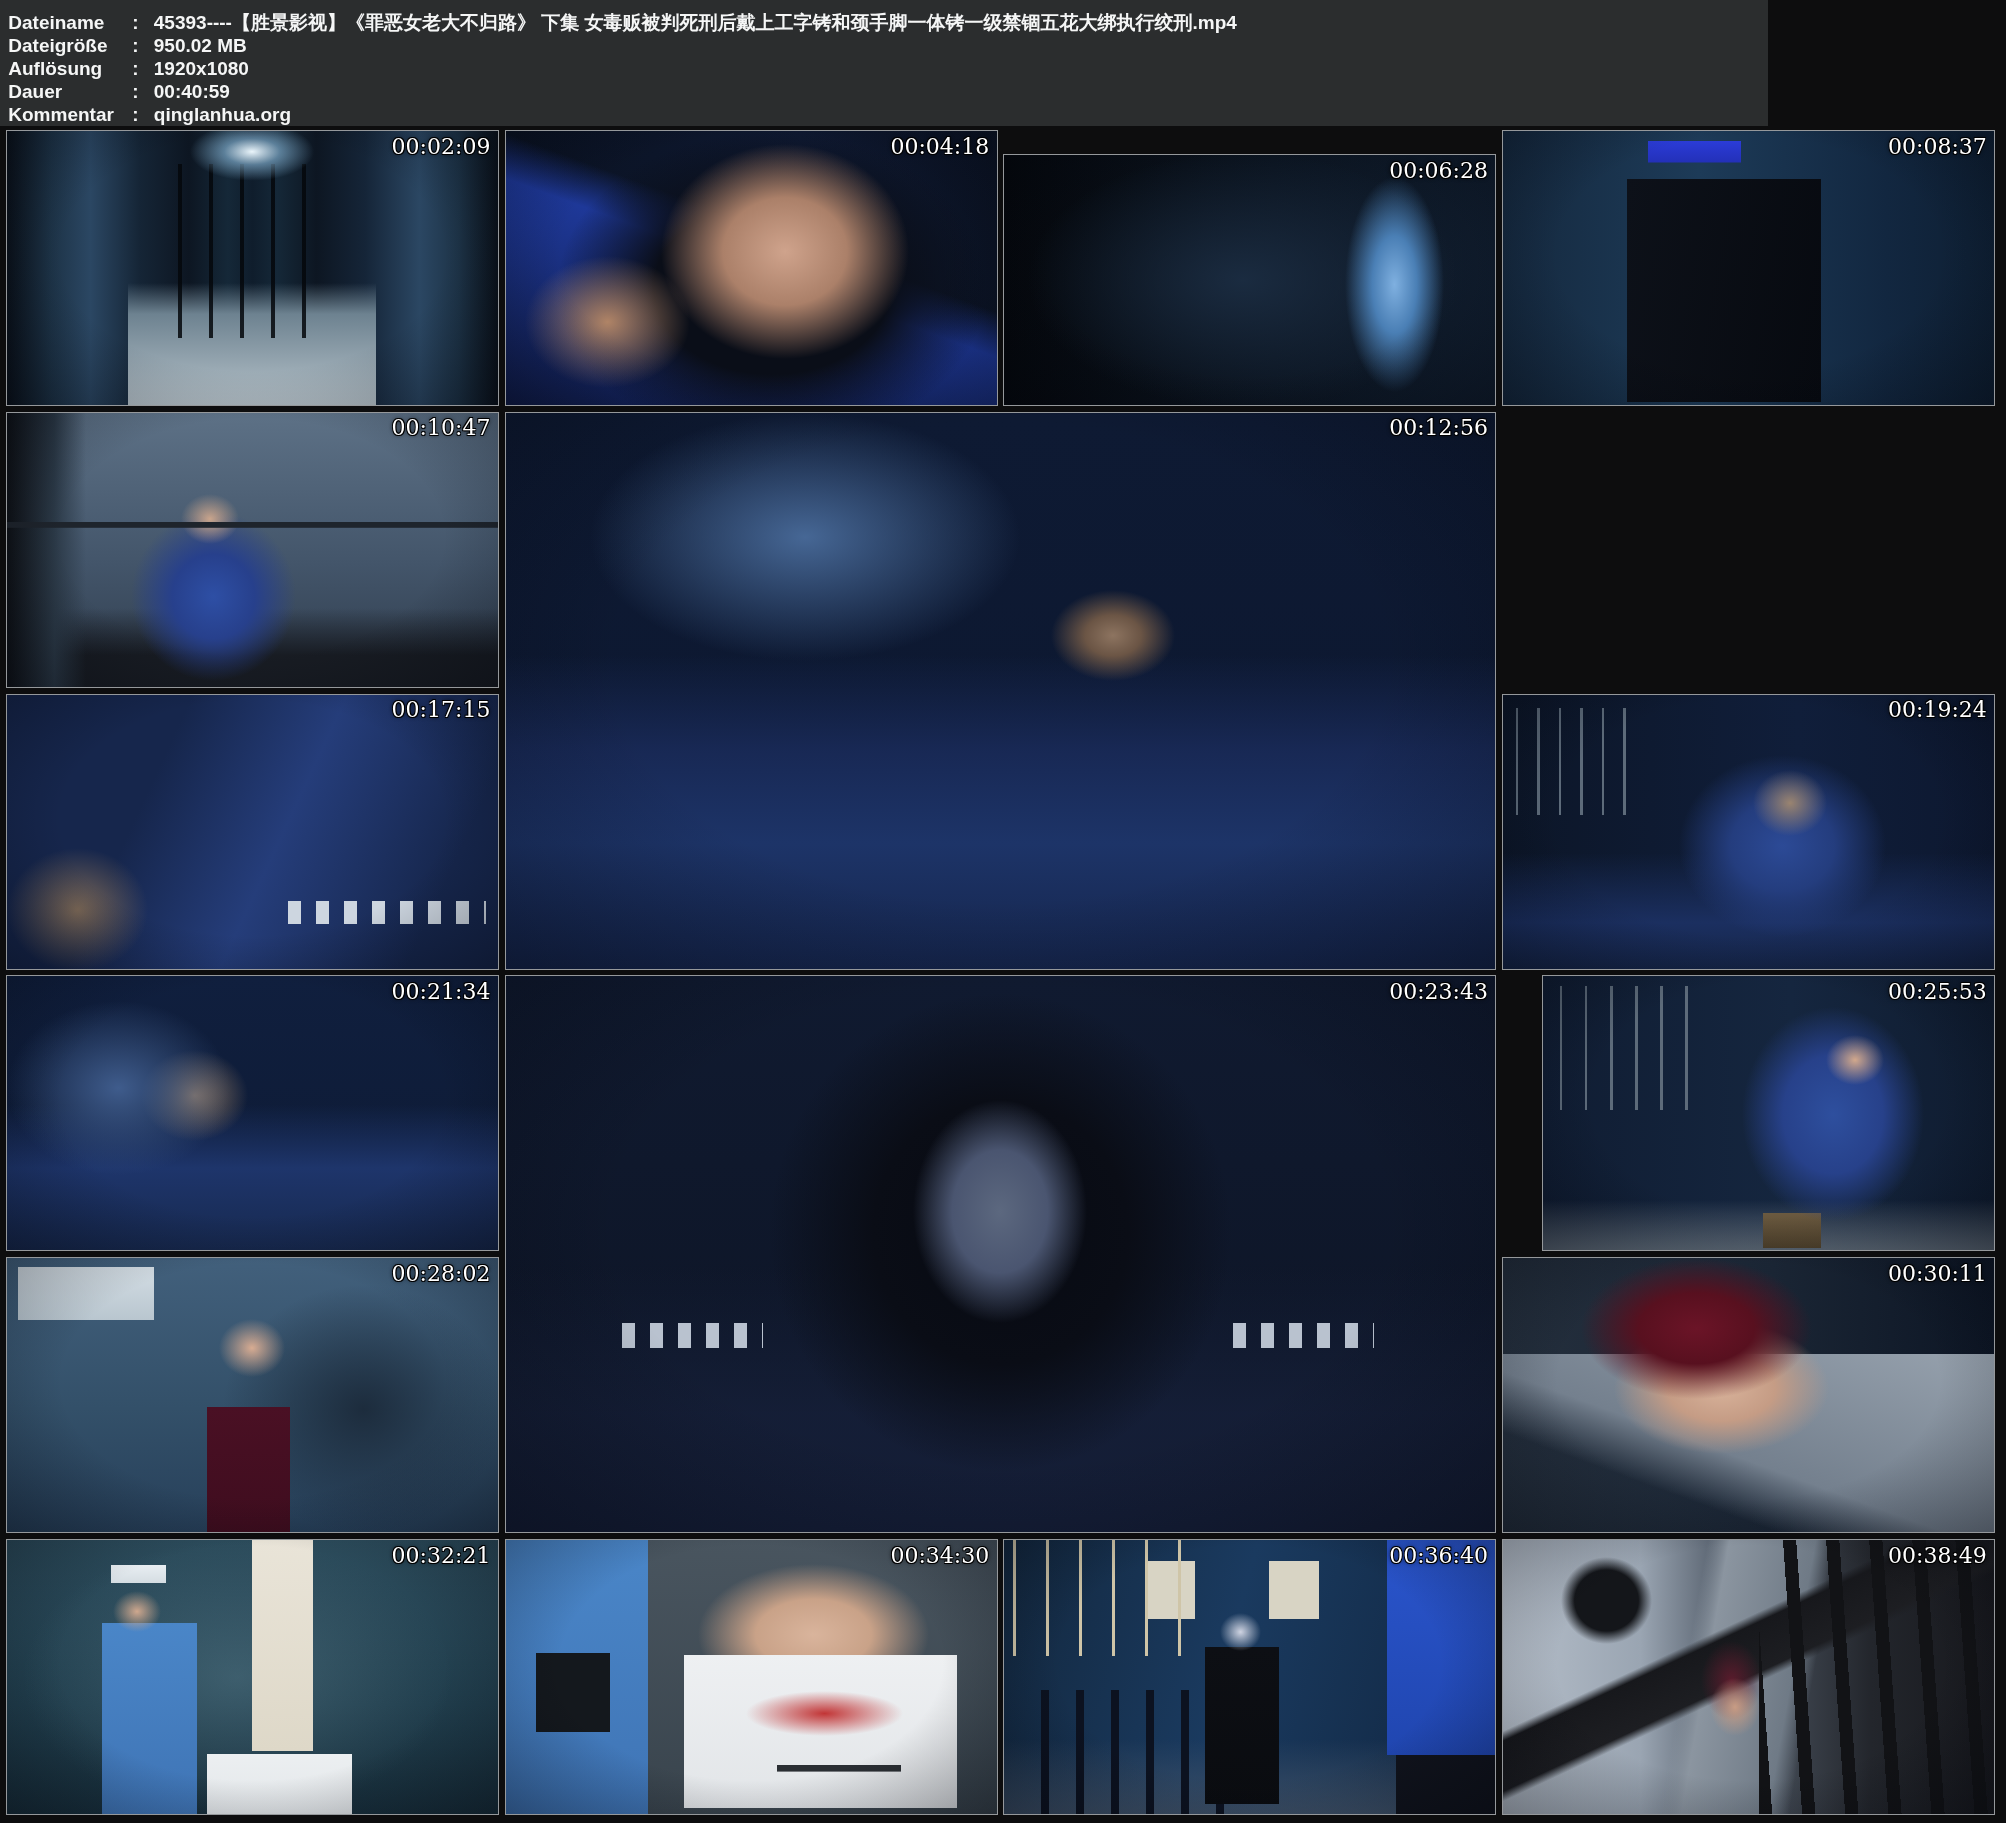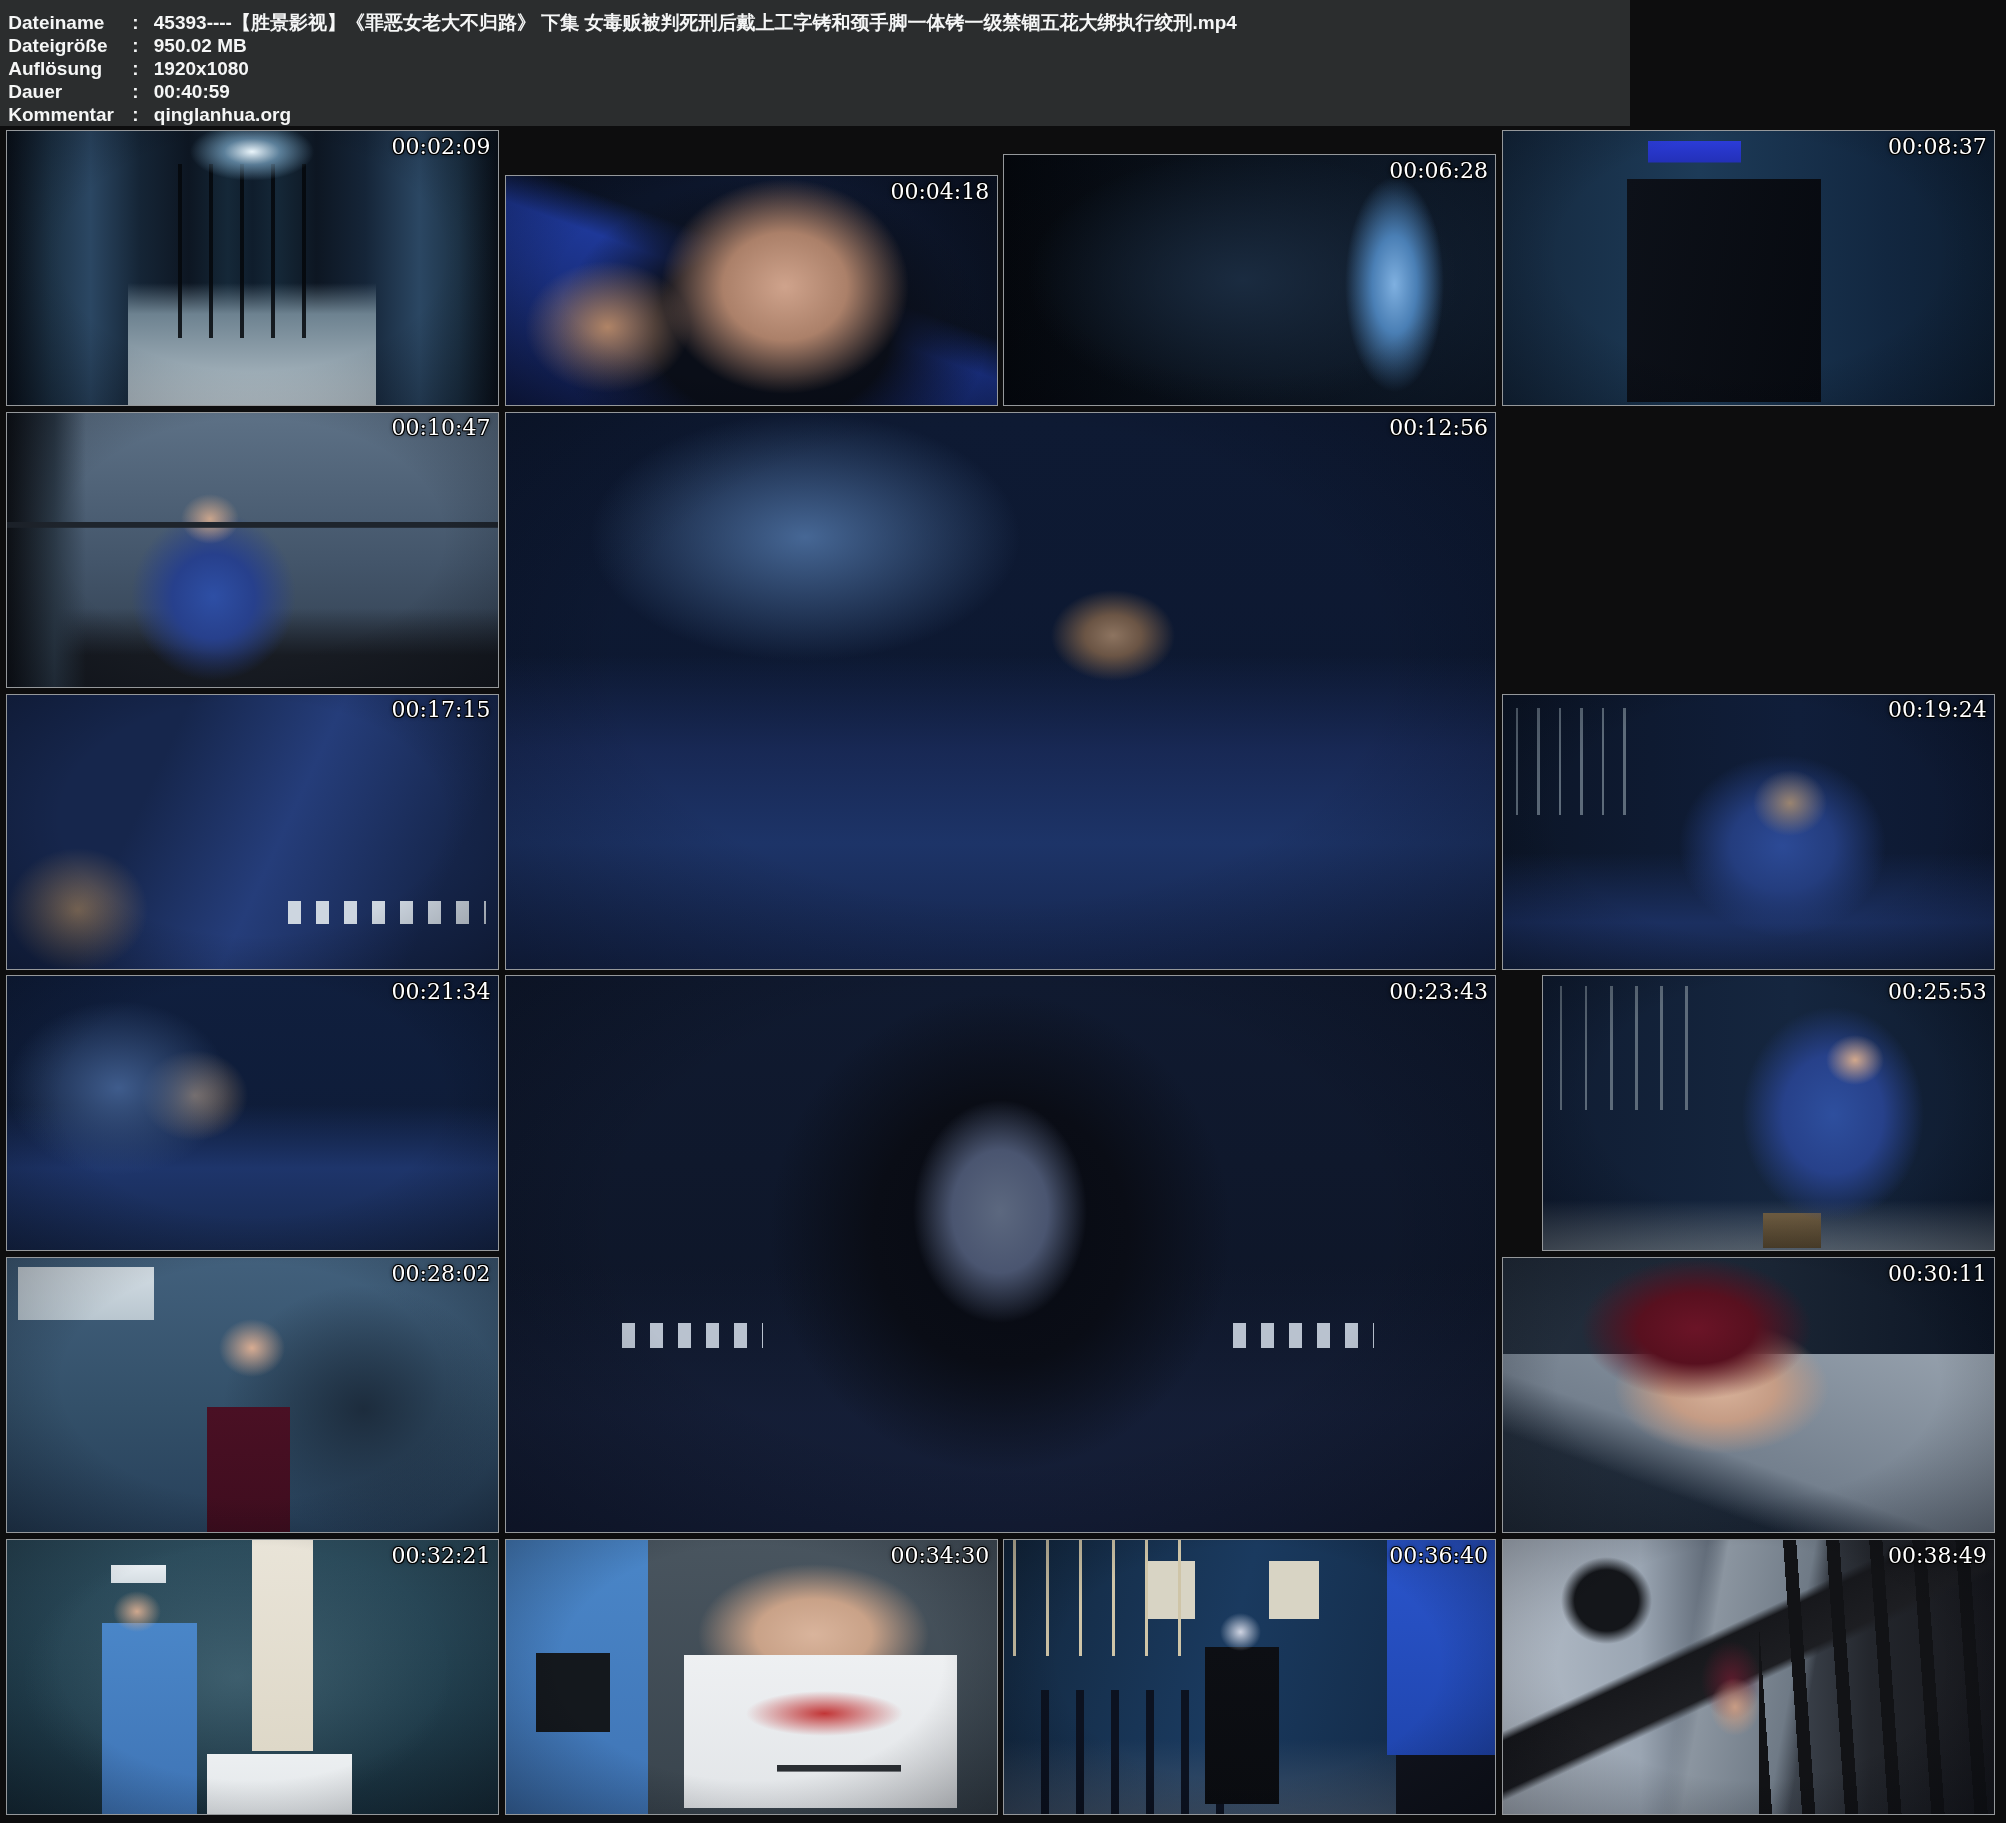--- a/index.html
+++ b/index.html
@@ -1,34 +1,34 @@
 <!DOCTYPE html>
 <html style="font-size:13.2px"><head>
 <meta charset="utf-8">
 <style>
   html,body{margin:0;padding:0;background:#0d0d0e;}
   body{width:2006px;height:1823px;overflow:hidden;font-family:"Liberation Sans",sans-serif;position:relative;}
 
   
-  .header{width:1630px;height:126px;background:#2b2d2e;box-sizing:border-box;padding:10.7px 0 0 8.3px;}
+  .header{width:1768px;height:126px;background:#2b2d2e;box-sizing:border-box;padding:10.7px 0 0 8.3px;}
   .hrow{display:flex;line-height:23px;font-size:19px;font-weight:bold;color:#f5f6f6;white-space:nowrap;}
   .hrow .lbl{width:124px;flex:0 0 124px;}
   .hrow .sep{width:21.5px;flex:0 0 21.5px;text-align:left;}
   .hrow .val{flex:1;overflow:hidden;}
 
   
   .grid{display:grid;grid-template-columns:repeat(4,493px);grid-template-rows:repeat(6,276px);
         gap:5.8px;padding:4.1px 5.8px 5.8px 5.8px;background:#0d0d0e;}
   .thumb{position:relative;border:1.7px solid #95989b;box-sizing:border-box;overflow:hidden;background-repeat:no-repeat;}
   .thumb::after{content:"";position:absolute;inset:0;
         background:radial-gradient(ellipse at 50% 45%, rgba(0,0,0,0) 55%, rgba(2,4,10,0.38) 100%);}
   .ts{position:absolute;top:2.5px;right:7.4px;z-index:2;color:#fff;font-family:"DejaVu Serif",serif;font-size:22px;
       text-shadow:-0.8px -0.8px 0 #000,0.8px -0.8px 0 #000,-0.8px 0.8px 0 #000,0.8px 0.8px 0 #000,0 0 4.1px #000;}
 
-  .t1{grid-area:1/1;} .t2{grid-area:1/2;margin-top:45px;} .t3{grid-area:1/3;margin-top:24px;} .t4{grid-area:1/4;}
+  .t1{grid-area:1/1;} .t2{grid-area:1/2;} .t3{grid-area:1/3;margin-top:24px;} .t4{grid-area:1/4;}
   .t5{grid-area:2/1;} .t6{grid-area:2/2/span 2/span 2;} .t7{grid-area:2/4;}
   .t8{grid-area:3/1;} .t9{grid-area:3/4;}
   .t10{grid-area:4/1;} .t11{grid-area:4/2/span 2/span 2;} .t12{grid-area:4/4;}
   .t13{grid-area:5/1;} .t14{grid-area:5/4;text-align:center;}
   .t15{grid-area:6/1;} .t16{grid-area:6/2;} .t17{grid-area:6/3;} .t18{grid-area:6/4;}
 
   
   .s1{background-color:#0c1420;background-image:
       radial-gradient(closest-side,#eaf5fb 0%,rgba(150,200,235,.55) 45%,rgba(80,130,180,0) 100%),
       repeating-linear-gradient(90deg,rgba(4,7,11,.85) 0 4.1px,rgba(0,0,0,0) 4.1px 31px),

